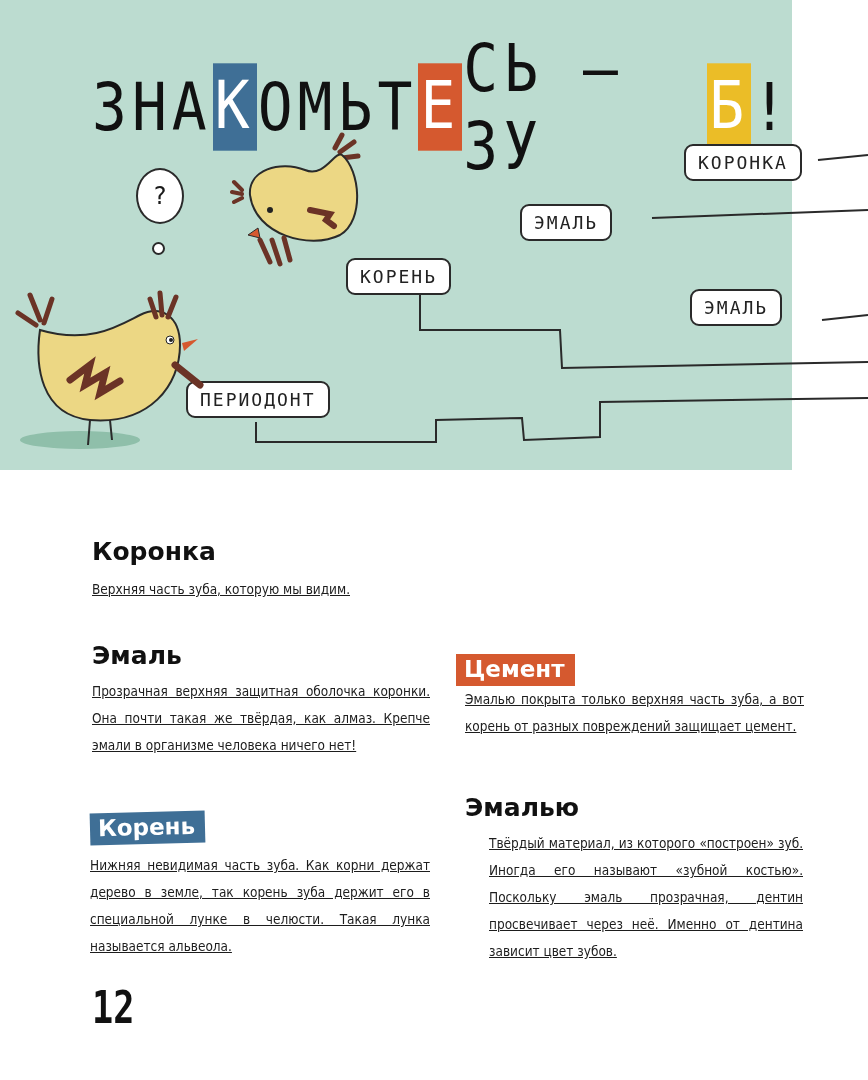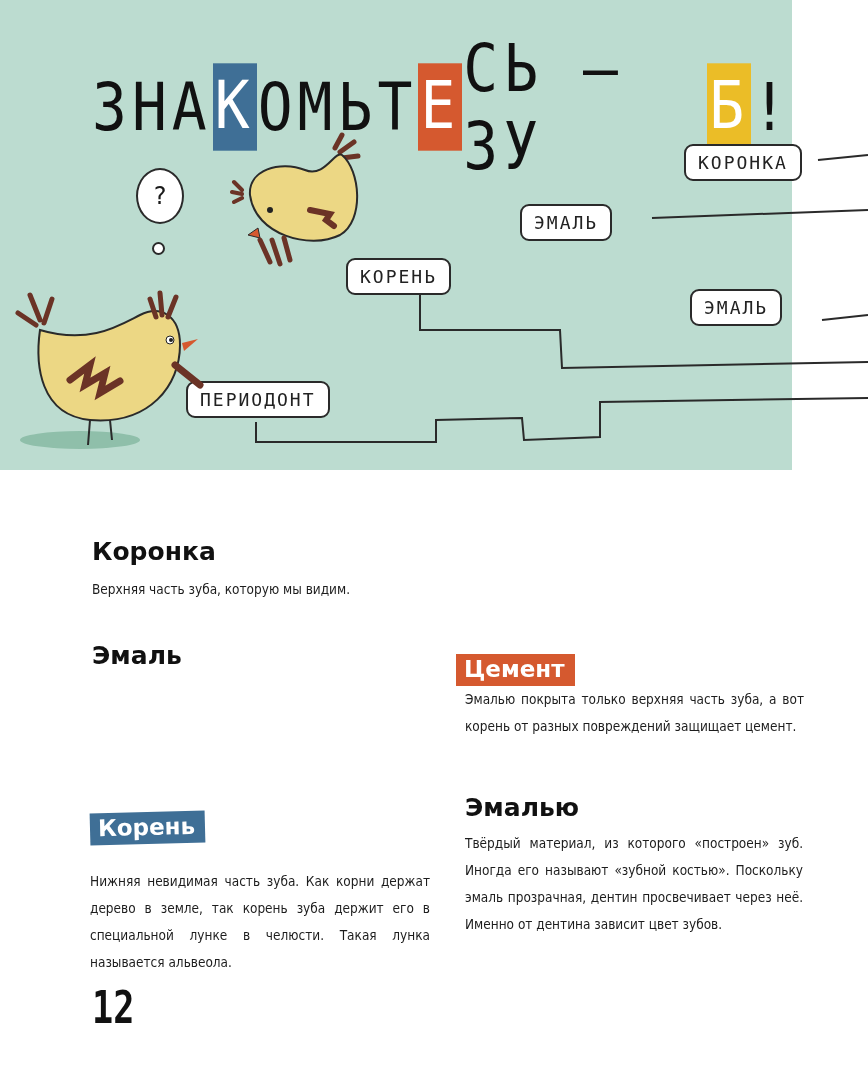--- a/index.html
+++ b/index.html
@@ -19,21 +19,21 @@
            padding:6px 12px; white-space:nowrap; }
   svg.lines { position:absolute; left:0; top:0; }
   .chick { position:absolute; }
   .bubble { position:absolute; left:136px; top:168px; width:44px; height:52px; border:2px solid #2a2a2a;
             border-radius:50%; background:#fff; font-size:24px; text-align:center; line-height:52px; }
   .bubble-dot { position:absolute; left:152px; top:242px; width:9px; height:9px; border:2px solid #2a2a2a;
                 border-radius:50%; background:#fff; }
   h2 { margin:0; font-family:"DejaVu Sans", sans-serif; font-weight:bold; font-size:25px; color:#111; }
   .sec { position:absolute; }
   .sec p { margin:0; font-family:"DejaVu Sans Condensed","DejaVu Sans", sans-serif; font-size:13.5px;
-           line-height:27px; text-align:justify; color:#1d1d1d; }
+           line-height:27px; text-align:justify; color:#1d1d1d;text-decoration:underline; }
   .tag { display:inline-block; color:#fff; padding:2px 10px 4px 8px; font-size:23px; font-weight:bold; }
   .tag-orange { background:#d5592f;margin-top:16px; }
   .tag-blue { background:#3f6f96; transform:rotate(-1.5deg); }
   .pagenum { position:absolute; left:92px; top:982px; font-family:"DejaVu Sans Mono", monospace;
              font-size:44px; font-weight:bold; transform:scaleX(0.8); transform-origin:left; color:#111; }
 </style>
 </head>
 <body>
 
 <div class="hero">
@@ -90,30 +90,31 @@
   </svg>
 </div>
 
 <div class="sec" style="left:92px;top:537px;width:340px;">
   <h2>Коронка</h2>
   <p style="margin-top:10px;">Верхняя часть зуба, которую мы видим.</p>
 </div>
 
 <div class="sec" style="left:92px;top:641px;width:338px;">
   <h2>Эмаль</h2>
+  <p style="margin-top:8px;">Прозрачная верхняя защитная оболочка коронки. Она почти такая же твёрдая, как алмаз. Крепче эмали в организме человека ничего нет!</p>
 </div>
 
 <div class="sec" style="left:90px;top:812px;width:340px;">
   <span class="tag tag-blue">Корень</span>
-  <p style="margin-top:24px;">Нижняя невидимая часть зуба. Как корни держат дерево в земле, так корень зуба держит его в специальной лунке в челюсти. Такая лунка называется альвеола.</p>
+  <p style="margin-top:8px;">Нижняя невидимая часть зуба. Как корни держат дерево в земле, так корень зуба держит его в специальной лунке в челюсти. Такая лунка называется альвеола.</p>
 </div>
 
 <div class="sec" style="left:456px;top:638px;width:348px;">
   <span class="tag tag-orange">Цемент</span>
   <p style="padding-left:9px;">Эмалью покрыта только верхняя часть зуба, а вот корень от разных повреждений защищает цемент.</p>
 </div>
 
 <div class="sec" style="left:465px;top:793px;width:338px;">
   <h2>Эмалью</h2>
-  <p style="margin-top:8px;">Твёрдый материал, из которого «построен» зуб. Иногда его называют «зубной костью». Поскольку эмаль прозрачная, дентин просвечивает через неё. Именно от дентина зависит цвет зубов.</p>
+  <p style="margin-top:8px;margin-left:24px;">Твёрдый материал, из которого «построен» зуб. Иногда его называют «зубной костью». Поскольку эмаль прозрачная, дентин просвечивает через неё. Именно от дентина зависит цвет зубов.</p>
 </div>
 
 <div class="pagenum">12</div>
 
 </body></html>

